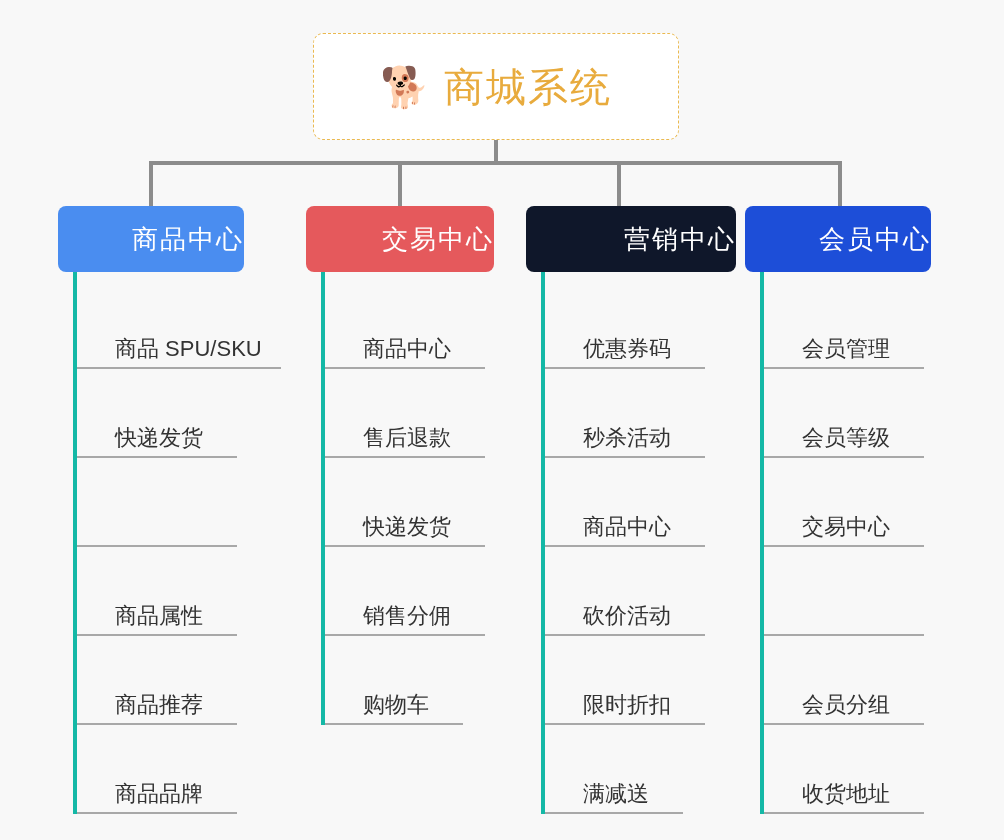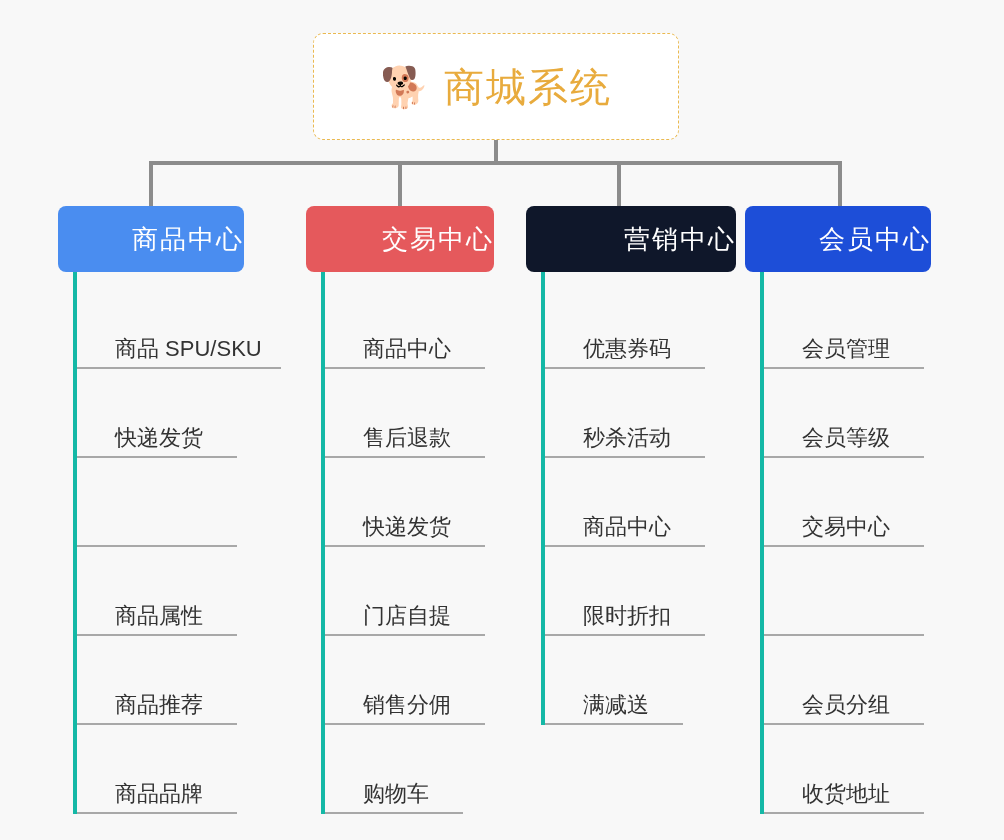--- a/index.html
+++ b/index.html
@@ -175,24 +175,20 @@
       </div>
       <div class="branch-item">
         <span class="item-label">售后退款</span>
         <span class="item-underline" style="width:160px;"></span>
       </div>
       <div class="branch-item">
         <span class="item-label">快递发货</span>
         <span class="item-underline" style="width:160px;"></span>
       </div>
       <div class="branch-item">
-        <span class="item-label">门店自提</span>
-        <span class="item-underline" style="width:160px;"></span>
-      </div>
-      <div class="branch-item">
         <span class="item-label">销售分佣</span>
         <span class="item-underline" style="width:160px;"></span>
       </div>
       <div class="branch-item">
         <span class="item-label">购物车</span>
         <span class="item-underline" style="width:138px;"></span>
       </div>
     </div>
   </div>
 
@@ -207,20 +203,24 @@
       </div>
       <div class="branch-item">
         <span class="item-label">秒杀活动</span>
         <span class="item-underline" style="width:160px;"></span>
       </div>
       <div class="branch-item">
         <span class="item-label">商品中心</span>
         <span class="item-underline" style="width:160px;"></span>
       </div>
       <div class="branch-item">
+        <span class="item-label">砍价活动</span>
+        <span class="item-underline" style="width:160px;"></span>
+      </div>
+      <div class="branch-item">
         <span class="item-label">限时折扣</span>
         <span class="item-underline" style="width:160px;"></span>
       </div>
       <div class="branch-item">
         <span class="item-label">满减送</span>
         <span class="item-underline" style="width:138px;"></span>
       </div>
     </div>
   </div>
 

